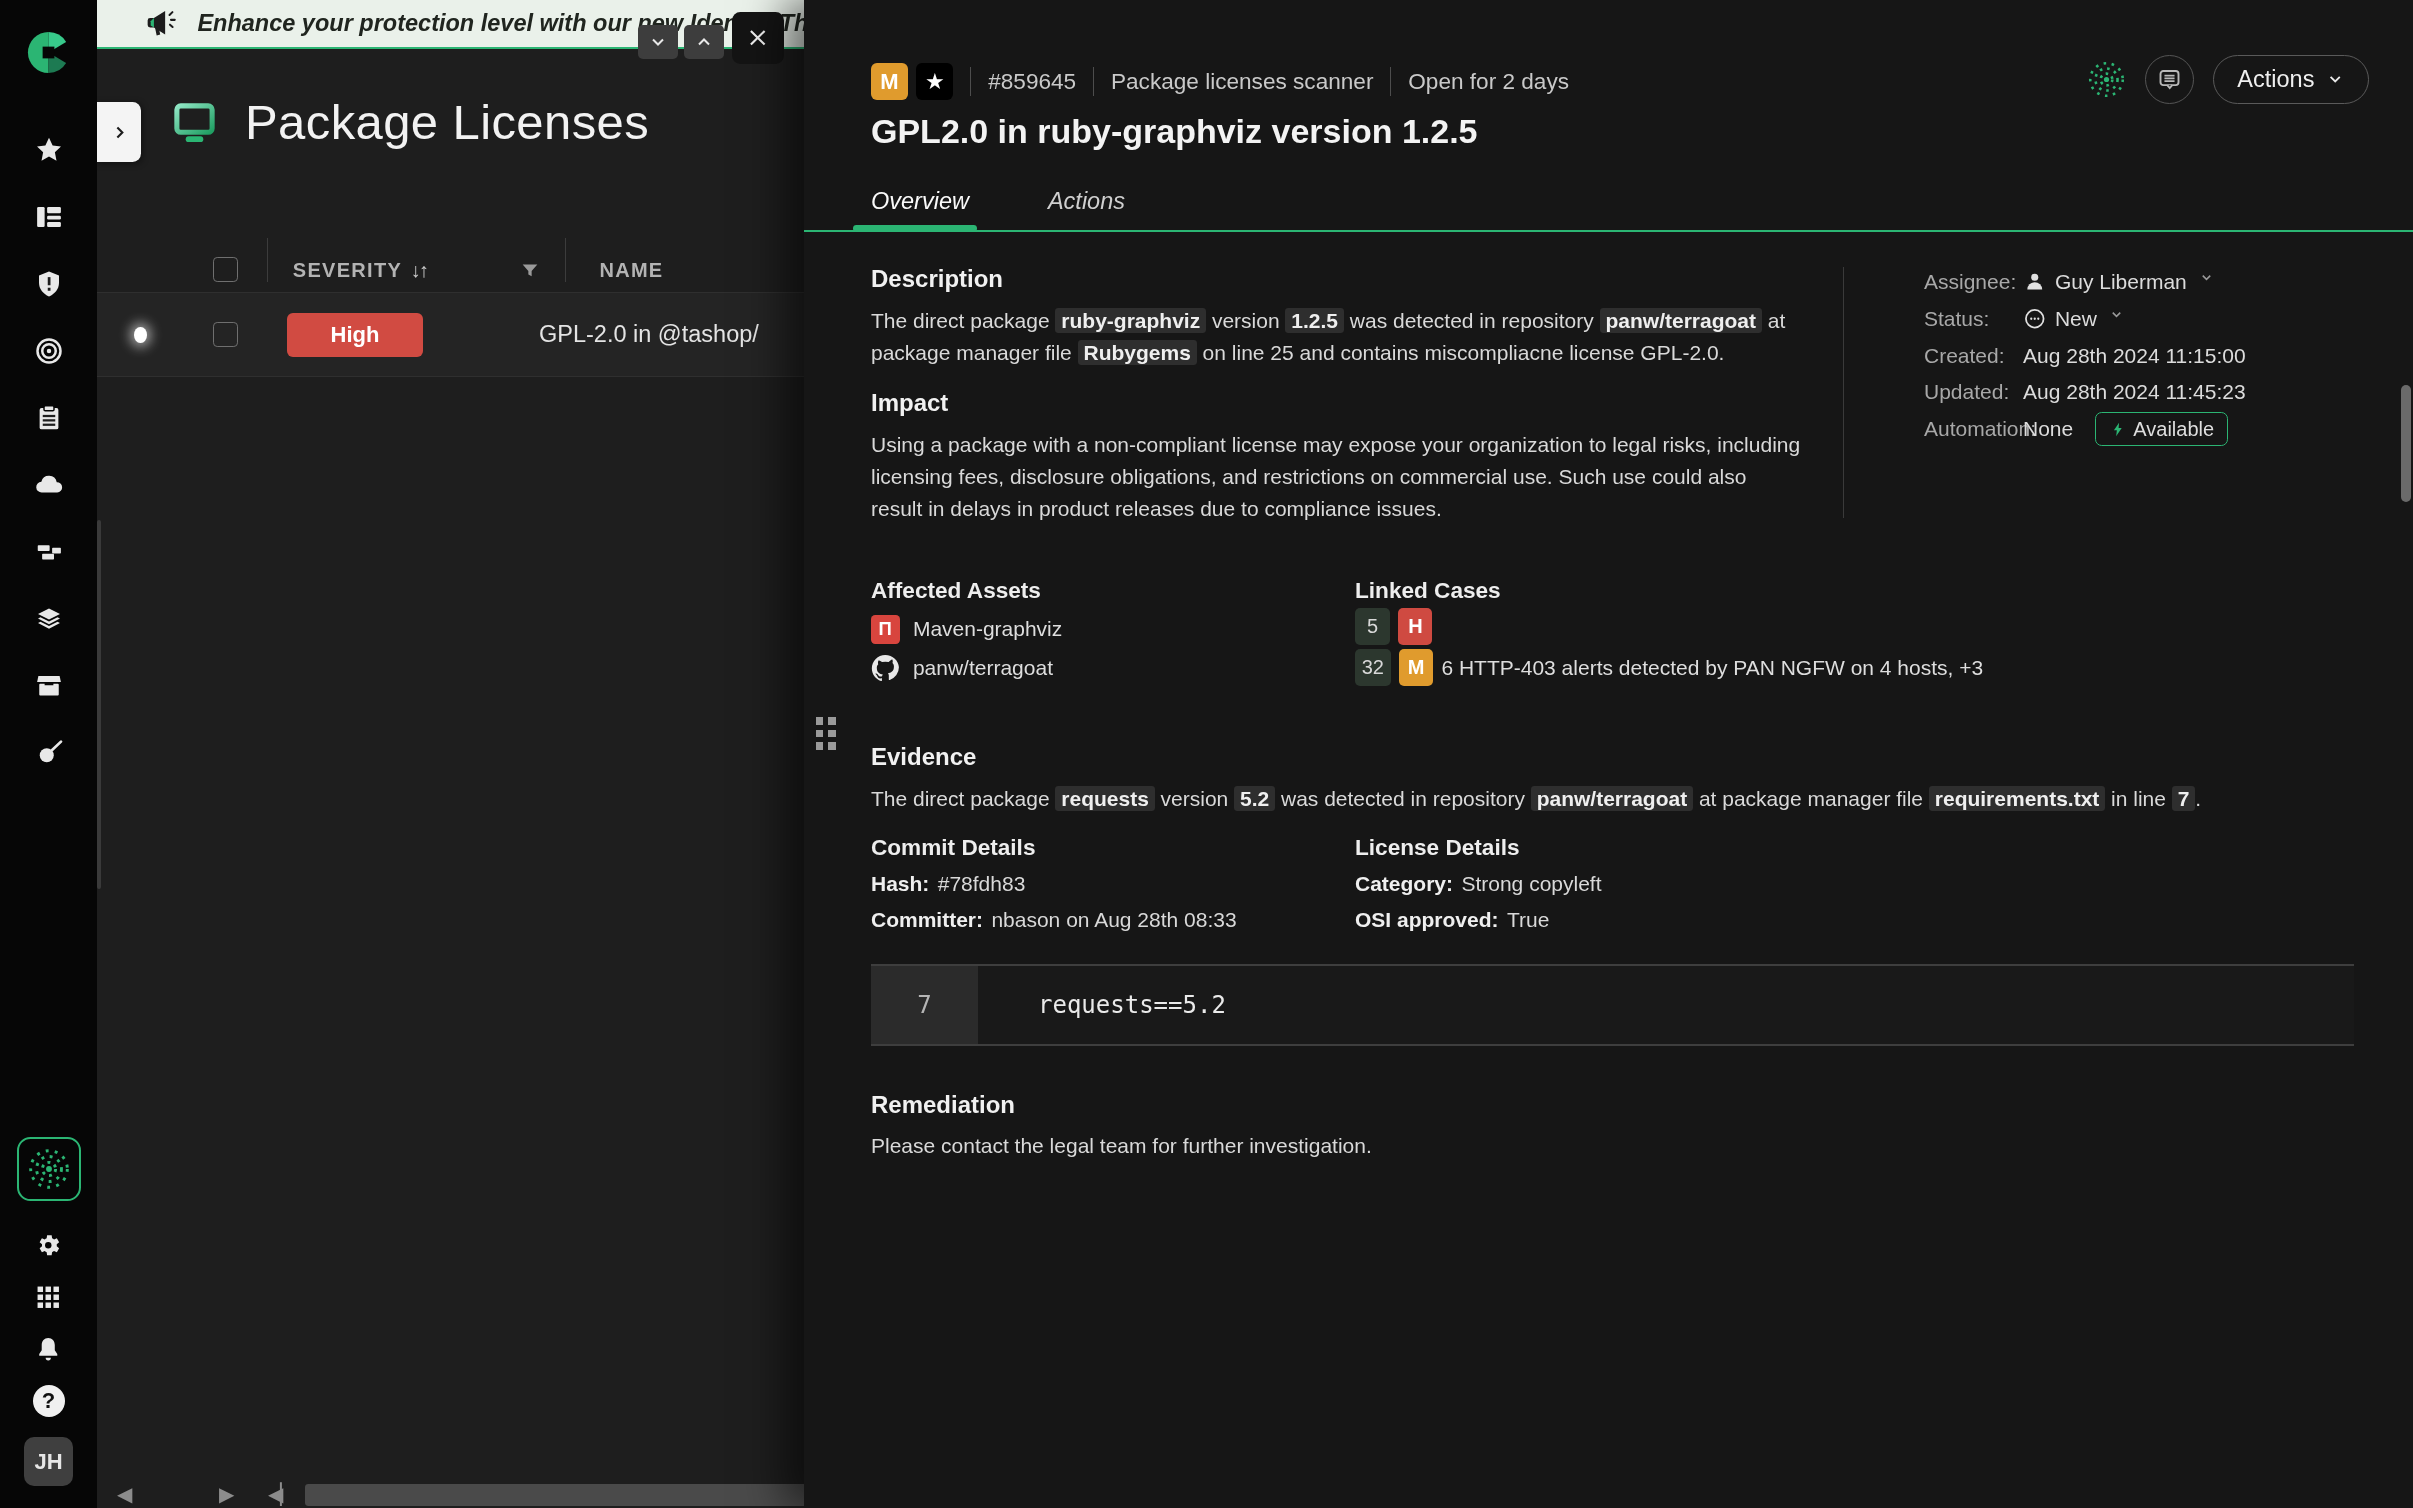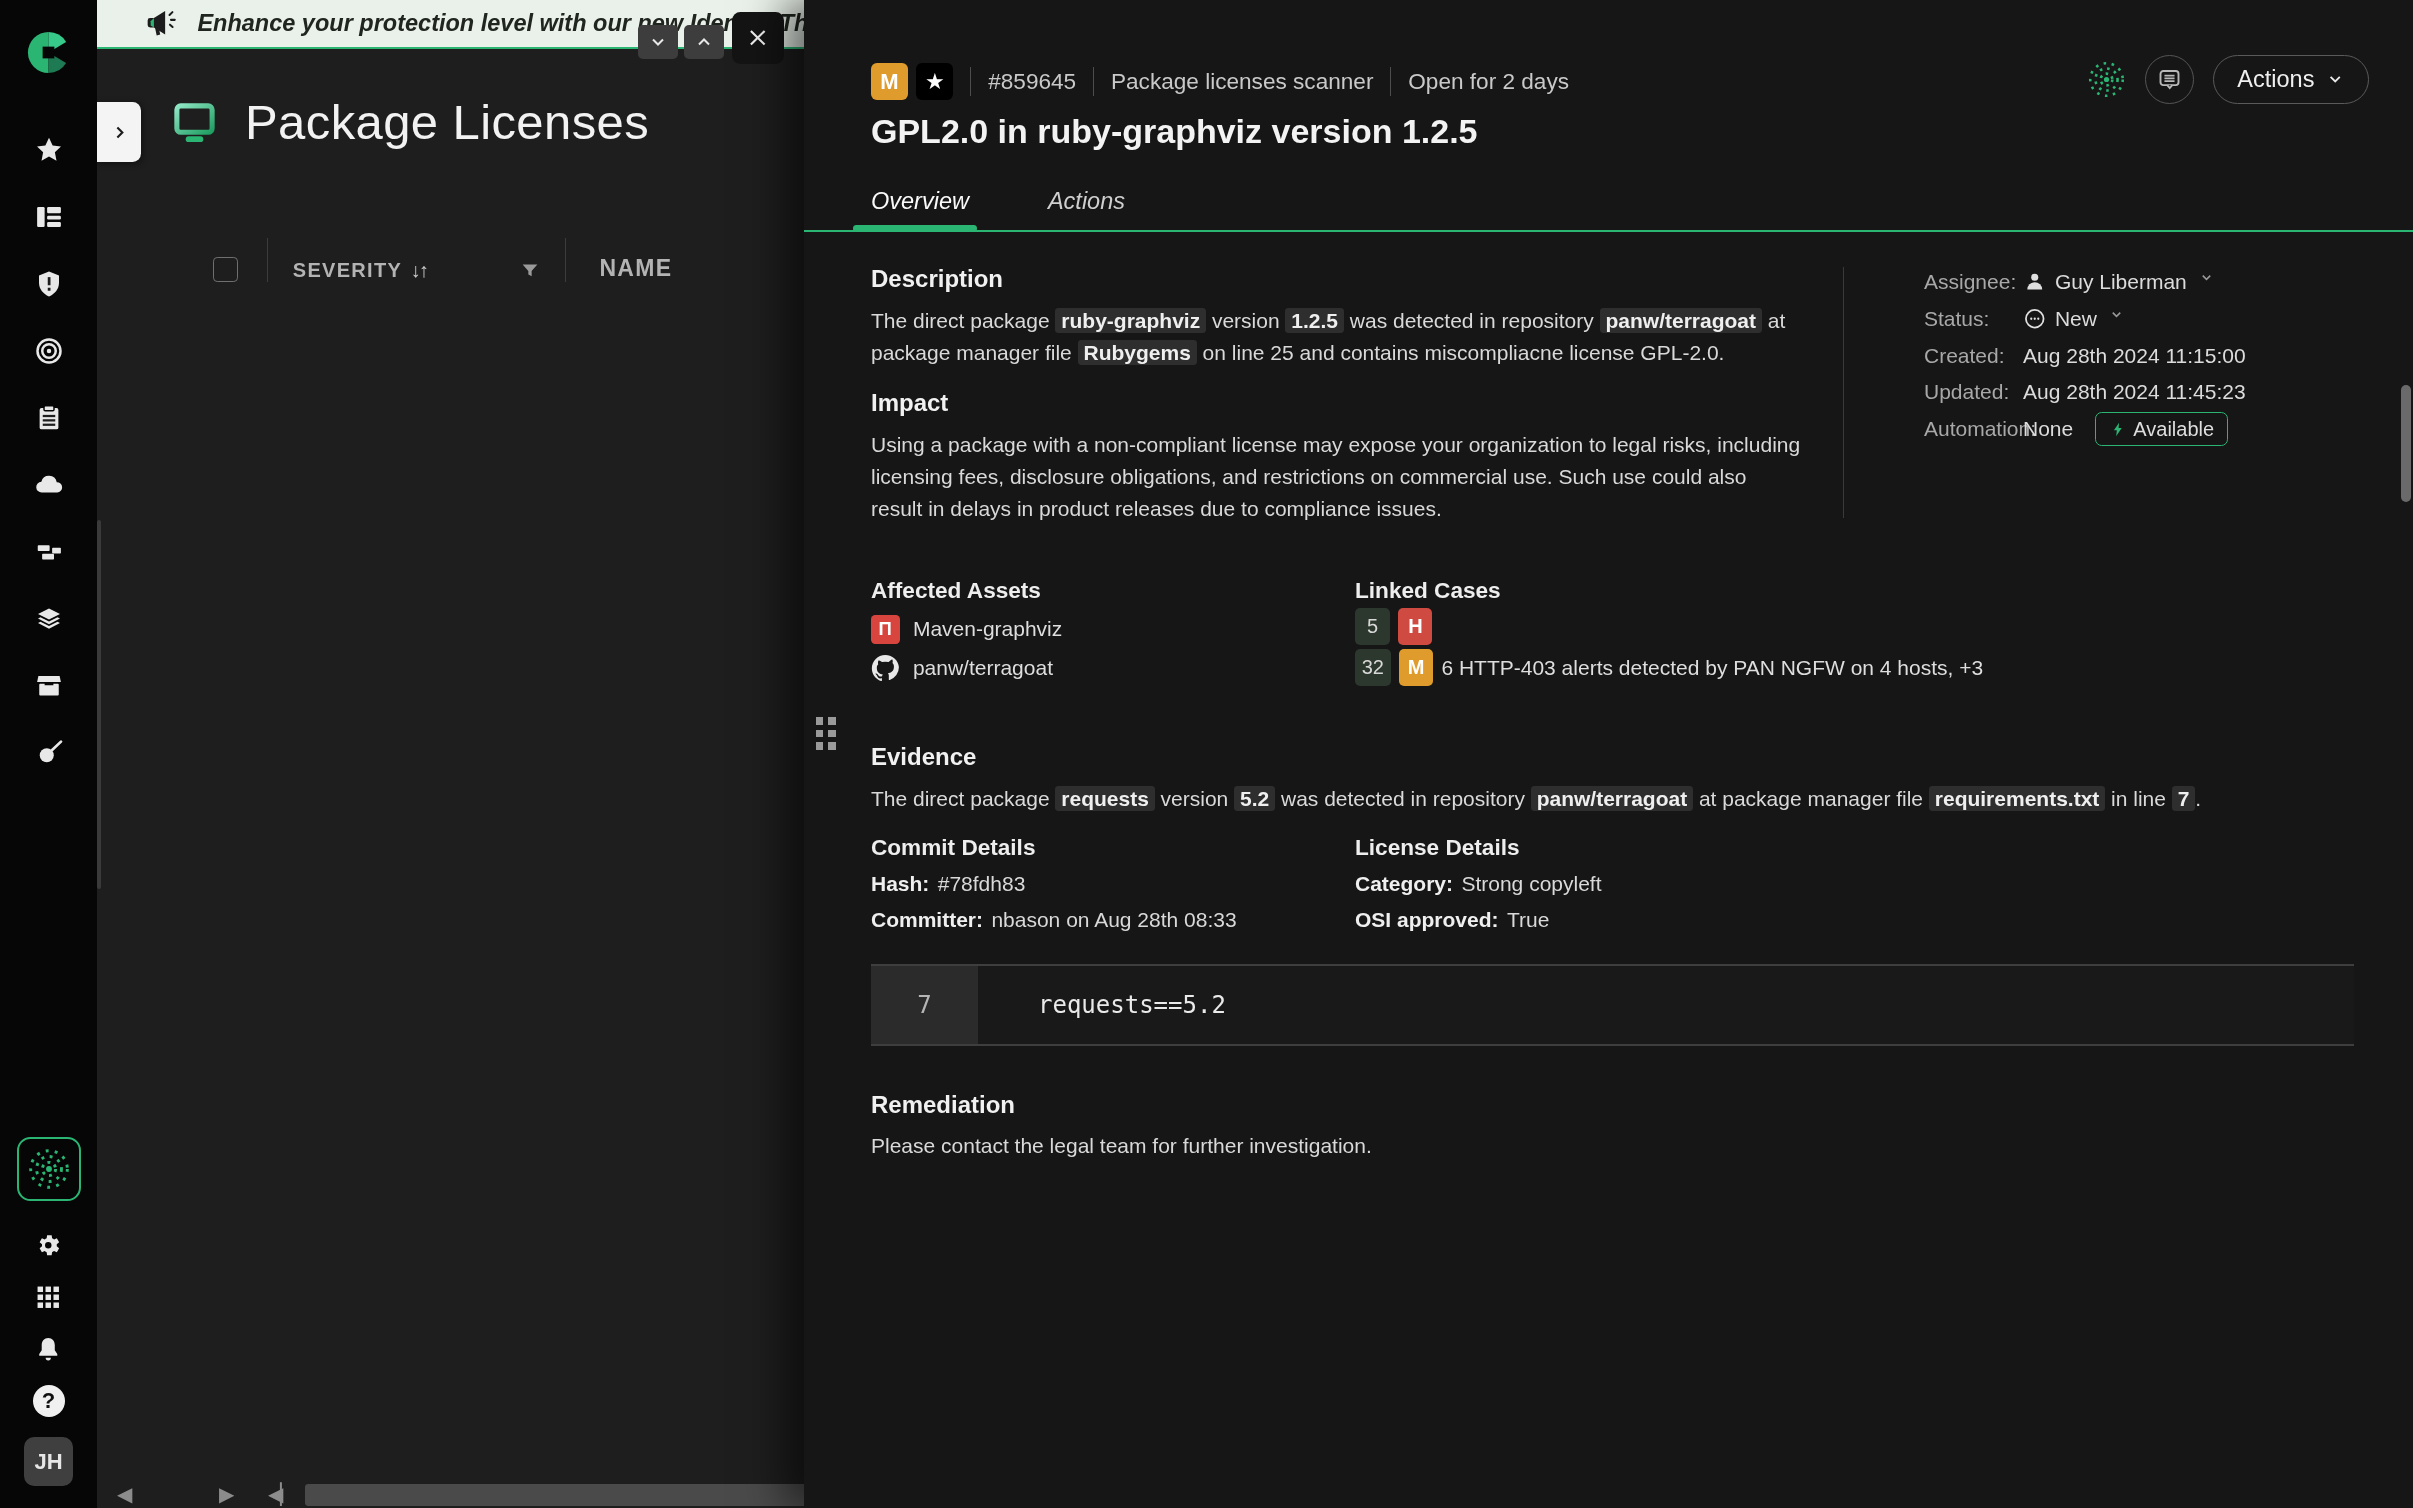--- a/index.html
+++ b/index.html
@@ -44,21 +44,21 @@
 
   .table-header { position:absolute; left:0; top:235px; width:707px; height:47px; display:flex; align-items:flex-end; }
   .cb { width:25px; height:25px; border:1.7px solid #6f6f6f; border-radius:4.2px; background:transparent; cursor:pointer; }
   .th-cb { margin-left:116px; }
   .vdiv { width:0.8px; height:44px; background:#3c3c3c; }
   .vdiv.d1 { margin-left:29px; }
   .col-sev { margin-left:25px; font-size:20px; font-weight:700; letter-spacing:1.3px; color:#b3b3b3; display:flex; align-items:center; }
   .sort-glyph { font-size:20px; color:#c9c9c9; margin-left:8.4px; letter-spacing:-1.7px; }
   .funnel { margin-left:92px; width:22px; height:22px; cursor:pointer; }
   .vdiv.d2 { margin-left:23.5px; }
-  .col-name { margin-left:34px; font-size:23px; font-weight:700; letter-spacing:1.3px; color:#b3b3b3; }
+  .col-name { margin-left:34px; font-size:20px; font-weight:700; letter-spacing:1.3px; color:#b3b3b3; }
 
   .table-row { position:absolute; left:0; top:292px; width:707px; height:85px; background:#242424; border-top:0.8px solid #2f2f2f; border-bottom:0.8px solid #2f2f2f; display:flex; align-items:center; overflow:hidden; cursor:pointer; }
   .unread-dot { position:absolute; left:37px; width:12.6px; height:16px; border-radius:50%; background:#fff; box-shadow:0 0 11.7px 4.2px rgba(255,255,255,.55); }
   .row-cb { margin-left:116px; }
   .sev-badge { margin-left:49px; width:136px; height:44px; background:#d14b42; border-radius:5.9px; color:#fff; font-size:22px; font-weight:700; display:flex; align-items:center; justify-content:center; }
   .row-name { margin-left:116px; font-size:23.5px; color:#e4e4e4; white-space:nowrap; }
 
   .bottom-bar { position:absolute; left:0; bottom:0; width:707px; height:25px; }
   .pg { position:absolute; bottom:1.7px; font-size:20px; color:#8c8c8c; cursor:pointer; }
   .pg.l { left:20px; } .pg.r { left:122px; } .pg.e { left:171px; letter-spacing:-3.4px; }
@@ -303,20 +303,26 @@
         <span>SEVERITY</span>
         <span class="sort-glyph">↓↑</span>
       </div>
       <svg class="funnel" viewBox="0 0 24 24">
           <path d="M4 5h16l-6.2 7v5.6l-3.6-1.9V12z" fill="#9a9a9a"></path>
         </svg>
       <div class="vdiv d2"></div>
       <div class="col-name">NAME</div>
     </div>
 
+    <div class="table-row">
+      <div class="unread-dot"></div>
+      <div class="cb row-cb"></div>
+      <div class="sev-badge">High</div>
+      <div class="row-name">GPL-2.0 in @tashop/</div>
+    </div>
 
     <div class="bottom-bar">
       <span class="pg l">◀</span>
       <span class="pg r">▶</span>
       <span class="pg e">◀▏</span>
       <div class="hthumb"></div>
     </div>
   </section>
 
   <section class="detail">

